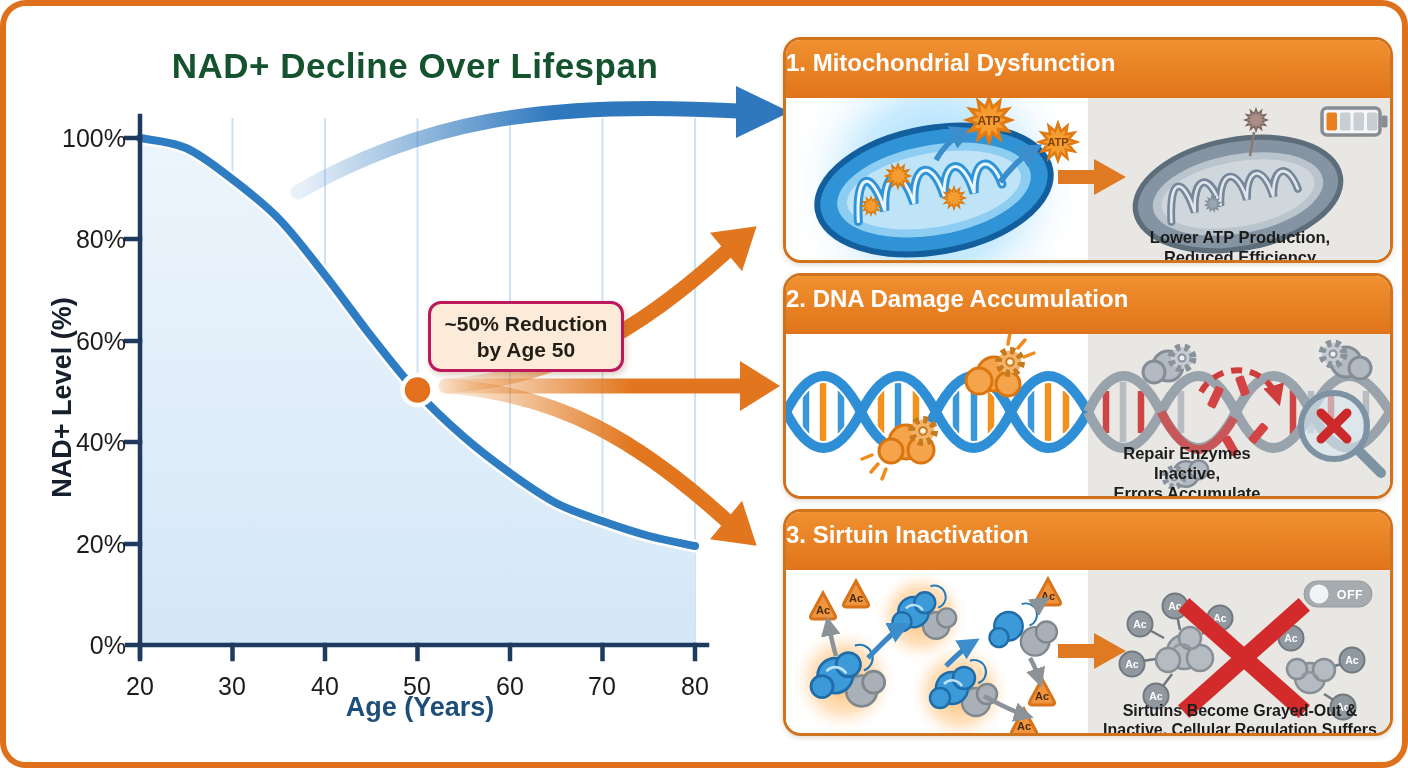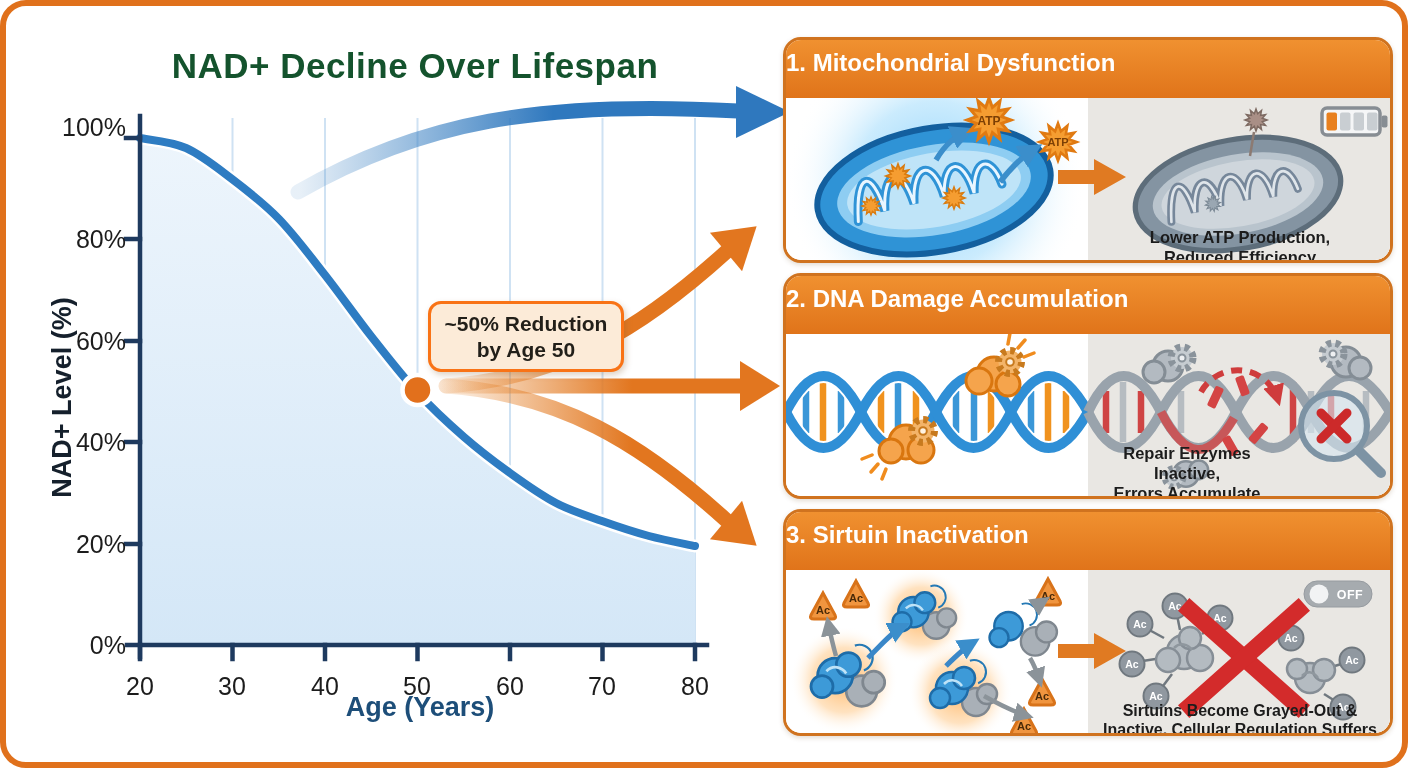--- a/index.html
+++ b/index.html
@@ -5,21 +5,21 @@
   html,body{margin:0;padding:0;background:#ffffff;font-family:"Liberation Sans",sans-serif;}
   #stage{position:relative;width:1408px;height:768px;background:#ffffff;overflow:hidden;}
   #frame{position:absolute;inset:0;border:6px solid #e0711c;border-radius:26px;box-sizing:border-box;pointer-events:none;z-index:50;}
   .abs{position:absolute;}
   #bgsvg{position:absolute;left:0;top:0;z-index:1;}
   .chart-title{left:150px;top:46px;width:530px;text-align:center;font-size:35px;font-weight:800;color:#14532d;letter-spacing:.5px;z-index:5;}
   .ytick{left:34px;width:92px;text-align:right;transform:translateY(-50%);font-size:25px;color:#1c1c1c;z-index:5;}
   .xtick{top:656px;transform:translateX(-50%);font-size:25px;color:#1c1c1c;z-index:5;margin-top:16px;}
   .ylabel{left:-88px;top:382px;width:300px;text-align:center;transform:rotate(-90deg);font-size:27px;font-weight:700;color:#15202c;z-index:5;}
   .xlabel{left:150px;top:692px;width:540px;text-align:center;font-size:27px;font-weight:700;color:#1d4e79;z-index:5;}
-  .callout{left:428px;top:301px;width:182px;padding:7px 4px;background:#fcebd8;border:3px solid #f97316;border-radius:13px;
+  .callout{left:428px;top:301px;width:182px;padding:7px 4px;background:#fcebd8;border:3px solid #be185d;border-radius:13px;
     box-shadow:2px 3px 6px rgba(120,70,20,.25);text-align:center;font-size:21px;font-weight:700;color:#221f19;line-height:1.22;z-index:6;}
   .panel{position:absolute;left:783px;width:610px;border:3px solid #d0731f;border-radius:18px;background:#ffffff;
     overflow:hidden;box-sizing:border-box;box-shadow:0 2px 5px rgba(100,60,10,.18);z-index:10;}
   .panel-header{height:58px;line-height:46px;background:linear-gradient(#f09130,#e0741a);color:#ffffff;
     text-align:left;font-size:24px;font-weight:700;}
   .panel-body{position:relative;height:174px;background:#ffffff;}
   .halfbg{position:absolute;left:50%;right:0;top:0;bottom:0;background:#e9e7e3;}
   .caption{position:absolute;left:51%;right:4px;bottom:5px;text-align:center;font-size:16.5px;font-weight:700;color:#1c1c1c;line-height:1.22;z-index:4;}
   .panel-svg{position:absolute;left:0;top:0;z-index:2;}
 </style>
@@ -121,21 +121,21 @@
       <polygon points="0,-25 40,0 0,25" fill="#e2761f" transform="translate(726,520) rotate(40)"></polygon>
     </g>
 
     <circle cx="417.5" cy="390" r="15" fill="#e2701c" stroke="#ffffff" stroke-width="4.5"></circle>
   </svg>
 
   <div class="abs chart-title">NAD+ Decline Over Lifespan</div>
   <div class="abs ylabel">NAD+ Level (%)</div>
   <div class="abs xlabel">Age (Years)</div>
 
-  <div class="abs ytick" style="top:127px">100%</div>
+  <div class="abs ytick" style="top:138px">100%</div>
   <div class="abs ytick" style="top:239px">80%</div>
   <div class="abs ytick" style="top:341px">60%</div>
   <div class="abs ytick" style="top:442px">40%</div>
   <div class="abs ytick" style="top:544px">20%</div>
   <div class="abs ytick" style="top:645px">0%</div>
 
   <div class="abs xtick" style="left:140px">20</div>
   <div class="abs xtick" style="left:232px">30</div>
   <div class="abs xtick" style="left:325px">40</div>
   <div class="abs xtick" style="left:417px">50</div>

